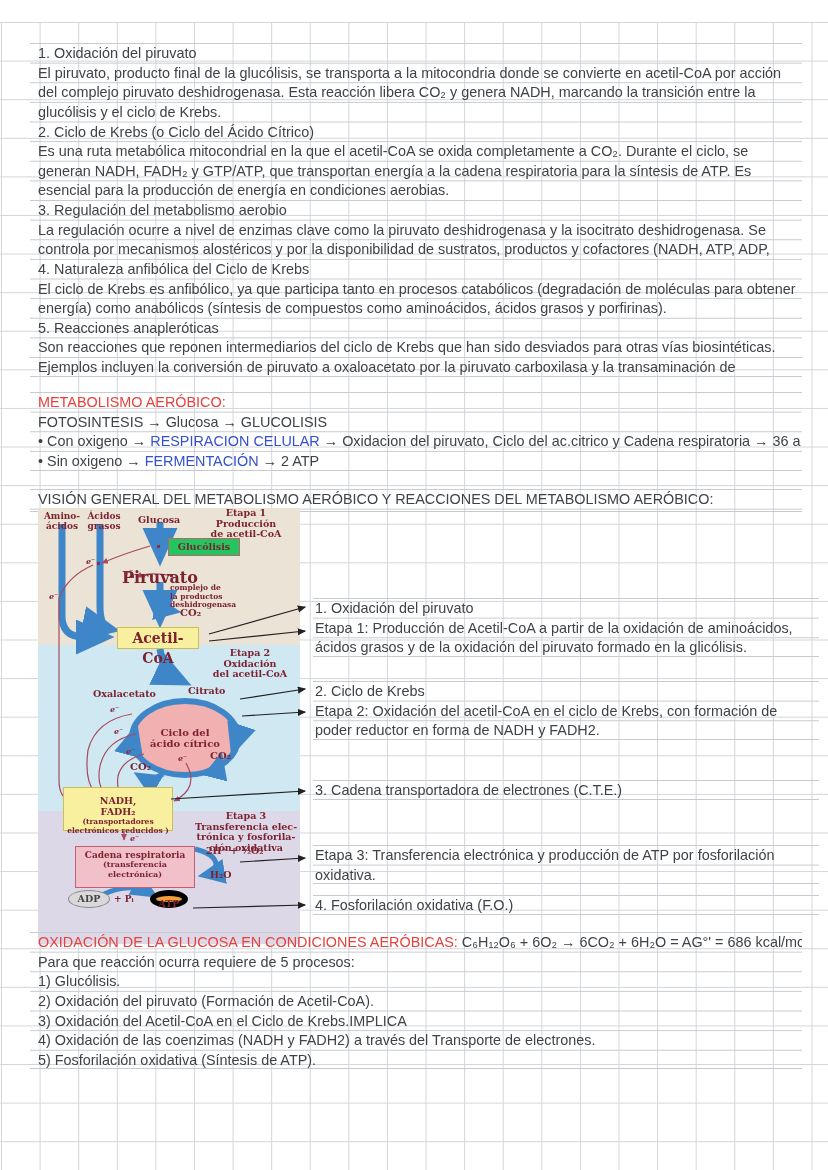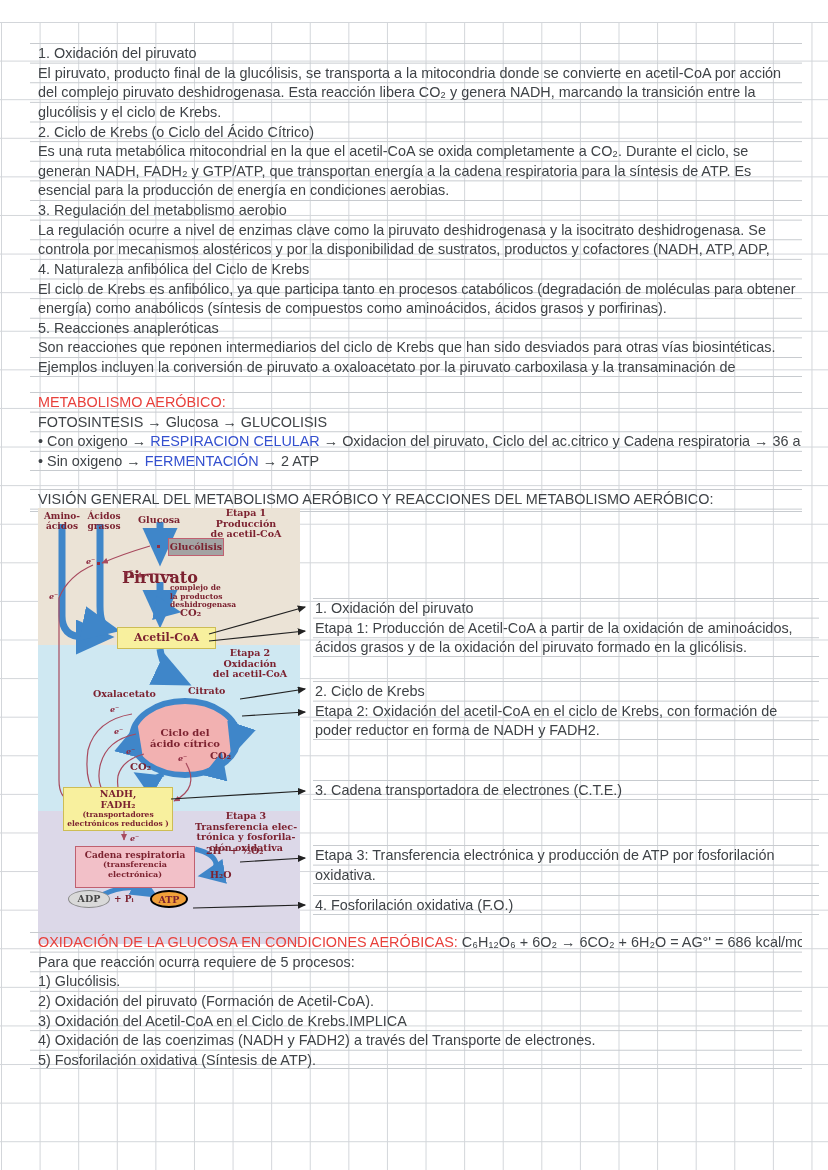--- a/index.html
+++ b/index.html
@@ -113,43 +113,43 @@
     <div class="dl ctr" style="left:46px;top:3px;width:40px;font-size:9px">
       <div>Ácidos</div>
       <div>grasos</div>
     </div>
     <div class="dl" style="left:100px;top:7px;font-size:9.5px">Glucosa</div>
     <div class="dl ctr" style="left:160px;top:0;width:96px;font-size:9.5px">
       <div>Etapa 1</div>
       <div>Producción</div>
       <div>de acetil-CoA</div>
     </div>
-    <div class="dbox" style="left:130px;top:30px;width:56px;height:18px;background:#a3a3a3;border:1px solid #c06070;font-size:9.5px;line-height:16px">Glucólisis</div>
+    <div class="dbox" style="left:130px;top:30px;width:72px;height:18px;background:#22c55e;border:1px solid #c06070;font-size:9.5px;line-height:16px">Glucólisis</div>
     <div class="dl" style="left:84px;top:61px;font-size:16px">Piruvato</div>
     <div class="dl" style="left:132px;top:76px;font-size:7.5px;line-height:8.5px">
       <div>complejo de</div>
       <div>la productos</div>
       <div>deshidrogenasa</div>
     </div>
     <div class="dl" style="left:142px;top:99px;font-size:10px">CO₂</div>
-    <div class="dbox" style="left:79px;top:119px;width:99px;height:22px;background:#f8f09e;border:1px solid #cdbd55;font-size:11px;line-height:20px">Acetil-CoA</div>
+    <div class="dbox" style="left:79px;top:119px;width:82px;height:22px;background:#f8f09e;border:1px solid #cdbd55;font-size:14px;line-height:20px">Acetil-CoA</div>
     <div class="dl ctr" style="left:168px;top:140px;width:88px;font-size:9.5px">
       <div>Etapa 2</div>
       <div>Oxidación</div>
       <div>del acetil-CoA</div>
     </div>
     <div class="dl" style="left:55px;top:181px;font-size:9.5px">Oxalacetato</div>
     <div class="dl" style="left:150px;top:178px;font-size:9.5px">Citrato</div>
     <div class="dl ctr" style="left:95px;top:219px;width:104px;font-size:10px">
       <div>Ciclo del</div>
       <div>ácido cítrico</div>
     </div>
     <div class="dl" style="left:172px;top:242px;font-size:10px">CO₂</div>
     <div class="dl" style="left:92px;top:253px;font-size:10px">CO₂</div>
-    <div class="dbox" style="left:25px;top:279px;width:110px;height:44px;background:#f8f09e;border:1px solid #cdbd55;padding-top:1px">
+    <div class="dbox" style="left:25px;top:279px;width:110px;height:44px;background:#f8f09e;border:1px solid #cdbd55;padding-top:8px">
       <div style="font-size:9.5px;line-height:10.5px">NADH,</div>
       <div style="font-size:9.5px;line-height:10.5px">FADH₂</div>
       <div style="font-size:7.5px;line-height:9px">(transportadores</div>
       <div style="font-size:7.5px;line-height:9px">electrónicos reducidos )</div>
     </div>
     <div class="dl ctr" style="left:155px;top:303px;width:106px;font-size:9.5px">
       <div>Etapa 3</div>
       <div>Transferencia elec-</div>
       <div>trónica y fosforila-</div>
       <div>ción oxidativa</div>
@@ -164,21 +164,21 @@
     <span class="el" style="left:92px;top:326px">e⁻</span>
     <div class="dbox" style="left:37px;top:338px;width:120px;height:42px;background:#f2c0c8;border:1px solid #c06070;padding-top:3px">
       <div style="font-size:9px;line-height:10px">Cadena respiratoria</div>
       <div style="font-size:8px;line-height:9.5px">(transferencia</div>
       <div style="font-size:8px;line-height:9.5px">electrónica)</div>
     </div>
     <div class="dl" style="left:168px;top:338px;font-size:9.5px">2H⁺ + ½O₂</div>
     <div class="dl" style="left:172px;top:362px;font-size:9.5px">H₂O</div>
     <div class="dbox" style="left:30px;top:382px;width:42px;height:18px;background:#d9d9d9;border:1px solid #8a8a8a;border-radius:50%;font-size:9.5px;line-height:16px;color:#444">ADP</div>
     <div class="dl" style="left:76px;top:386px;font-size:9px">+ Pᵢ</div>
-    <div class="dbox" style="left:112px;top:382px;width:38px;height:18px;background:#f0a03a;border:2px solid #000000;border-radius:50%;font-size:9.5px;line-height:16px">ATP</div>
+    <div class="dbox" style="left:112px;top:382px;width:38px;height:18px;background:#f0a03a;border:6px solid #000000;border-radius:50%;font-size:9.5px;line-height:16px">ATP</div>
   </div>
 
   <svg width="828" height="1170" viewBox="0 0 828 1170" style="pointer-events:none">
     <defs>
       <marker id="mA" markerWidth="8" markerHeight="8" refX="6" refY="3" orient="auto">
           <path d="M0,0L7,3L0,6Z" fill="#222"></path>
         </marker>
     </defs>
     <path d="M209,634 L305,607" stroke="#222" stroke-width="1.2" fill="none" marker-end="url(#mA)"></path>
     <path d="M209,641 L305,631" stroke="#222" stroke-width="1.2" fill="none" marker-end="url(#mA)"></path>

